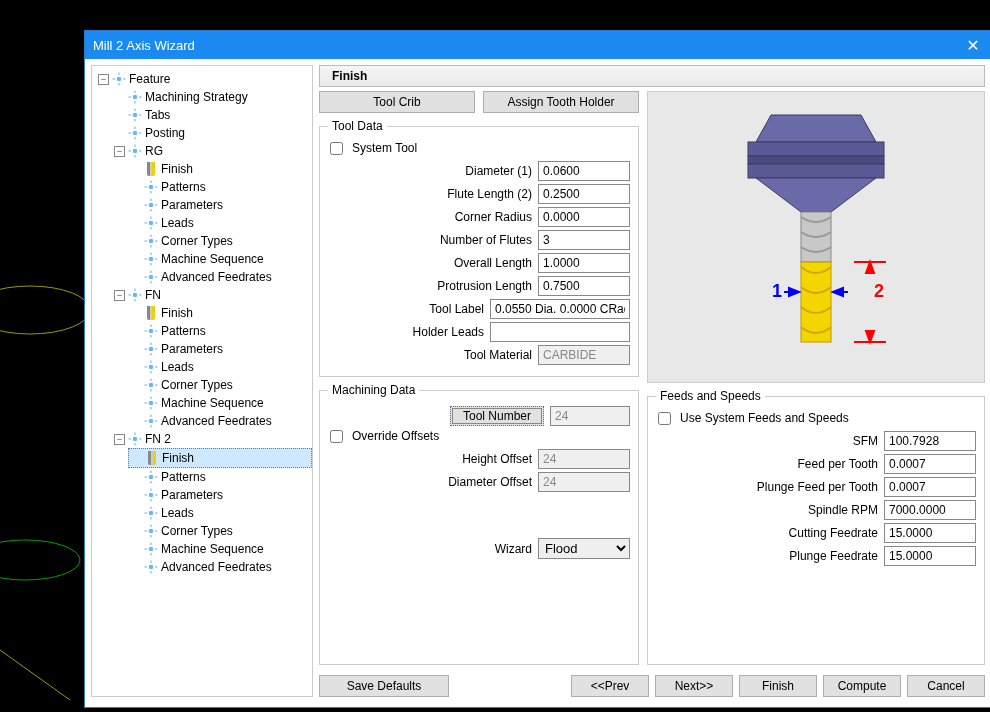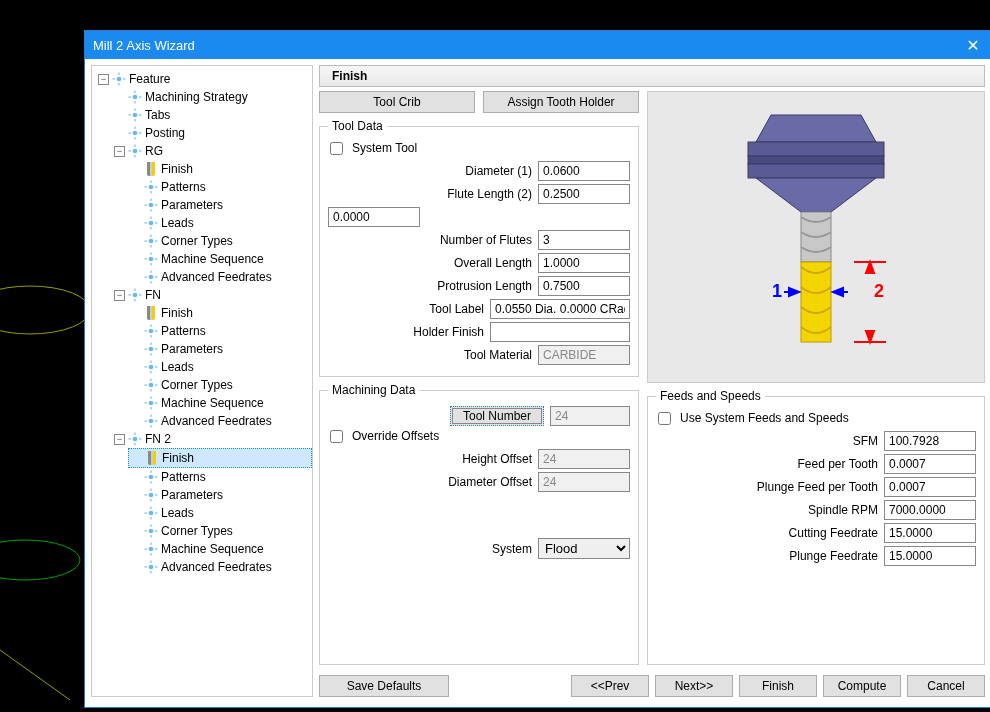--- a/index.html
+++ b/index.html
@@ -641,40 +641,41 @@
             </div>
             <div class="form-row">
                 <label>Diameter (1)</label>
                 <input type="text" value="0.0600" style="">
               </div>
             <div class="form-row">
                 <label>Flute Length (2)</label>
                 <input type="text" value="0.2500" style="">
               </div>
             <div class="form-row">
+                <label>Corner Radius</label>
                 <input type="text" value="0.0000" style="">
               </div>
             <div class="form-row">
                 <label>Number of Flutes</label>
                 <input type="text" value="3" style="">
               </div>
             <div class="form-row">
                 <label>Overall Length</label>
                 <input type="text" value="1.0000" style="">
               </div>
             <div class="form-row">
                 <label>Protrusion Length</label>
                 <input type="text" value="0.7500" style="">
               </div>
             <div class="form-row">
                 <label>Tool Label</label>
                 <input class="wide" type="text" value="0.0550 Dia. 0.0000 CRad. 3 Fl.0" style="">
               </div>
             <div class="form-row">
-                <label>Holder Finish</label>
+                <label>Holder Leads</label>
                 <input class="wide" type="text" value="" style="">
               </div>
             <div class="form-row">
                 <label>Tool Material</label>
                 <input type="text" readonly="" value="CARBIDE" style="">
               </div>
           </fieldset>
 
           <fieldset style="flex:1;">
             <legend>Machining Data</legend>
@@ -690,21 +691,21 @@
             <div class="form-row">
                 <label>Height Offset</label>
                 <input type="text" readonly="" value="24" style="">
               </div>
             <div class="form-row">
                 <label>Diameter Offset</label>
                 <input type="text" readonly="" value="24" style="">
               </div>
             <div style="height:40px"></div>
             <div class="form-row">
-                <label>System</label>
+                <label>Wizard</label>
                 <select><option>Flood</option></select>
               </div>
           </fieldset>
         </div>
 
         <div class="right-col">
           <div class="tool-preview">
             <svg width="280" height="280" viewBox="0 0 280 280">
 
               <polygon points="95,18 185,18 200,45 80,45" fill="#6b6aa8" stroke="#3a3a66"></polygon>

